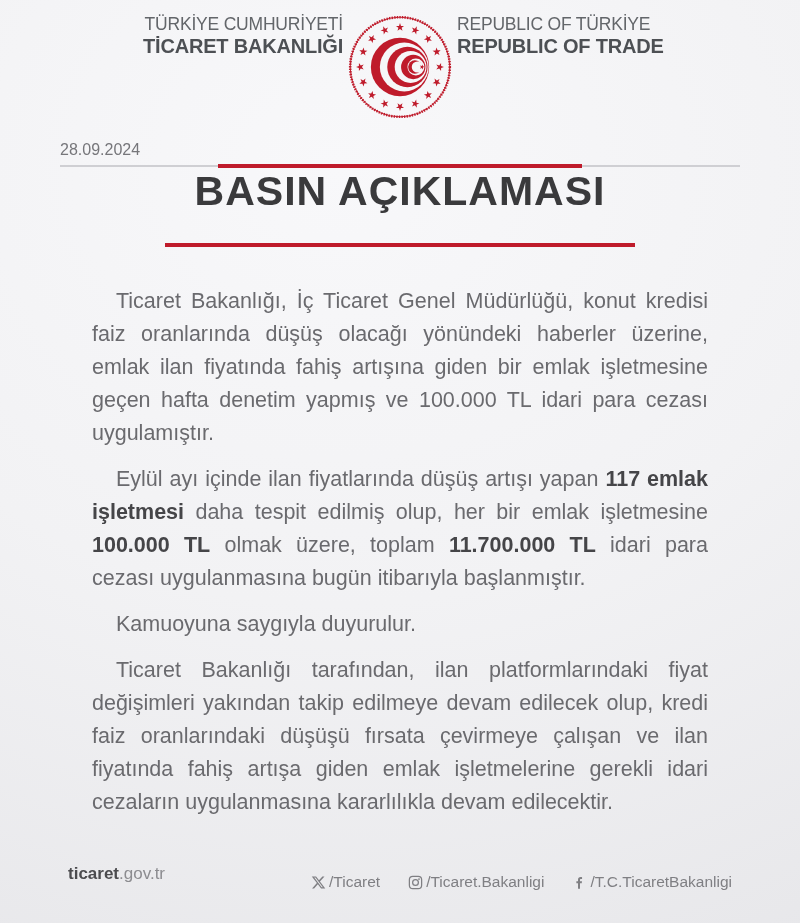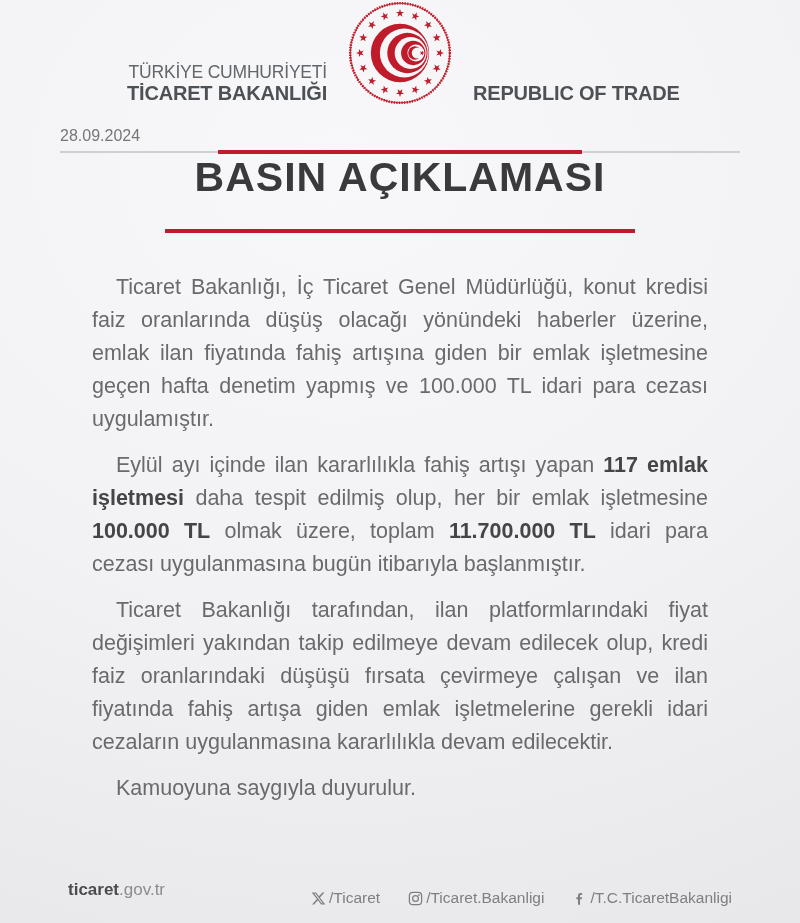--- a/index.html
+++ b/index.html
@@ -10,21 +10,22 @@
     overflow:hidden;
   }
   .page{
     position:relative;
     width:800px; height:923px;
     background:radial-gradient(130% 95% at 42% 18%, #f8f8fa 0%, #f2f2f4 50%, #e7e7ea 100%);
   }
 
   
   .header{
-    display:flex; justify-content:center; align-items:flex-end; gap:20px;
+    padding-top:14px;
+    display:flex; justify-content:center; align-items:flex-start; gap:4px;
   }
   .org{ width:252px; line-height:1.18; letter-spacing:-0.2px; }
   .org.left{ text-align:right; }
   .org.right{ text-align:left; }
   .org .l1{ font-size:17.5px; color:#63666a; font-weight:400; }
   .org .l2{ font-size:20px;  color:#4d5054; font-weight:700; letter-spacing:-0.2px; }
   .emblem{ width:106px; height:106px; display:flex; align-items:center; justify-content:center; }
 
   
   .date-row{ margin-top:-2px; padding:0 60px; }
@@ -49,21 +50,21 @@
   .body-text p{
     font-size:21.5px; line-height:33px;
     color:#6a6a6e;
     text-align:justify; text-indent:24px;
     margin-bottom:13px;
   }
   .body-text p b{ color:#454548; font-weight:700; }
 
   
   .footer{
-    position:absolute; left:68px; right:68px; bottom:16px;
+    position:absolute; left:68px; right:68px; bottom:32px;
     display:flex; justify-content:space-between; align-items:center;
   }
   .site{ font-size:17px; color:#8c8c90; }
   .site b{ color:#4c4c4f; font-weight:700; }
   .socials{ display:flex; gap:28px;margin-top:16px; }
   .social{ display:flex; align-items:center; gap:3px; font-size:15.5px; color:#7f7f83; cursor:pointer; }
   .social svg{ width:15px; height:15px; fill:#7f7f83; }
   .social .ig-stroke{ fill:none; stroke:#7f7f83; stroke-width:2; }
 </style>
 </head>
@@ -110,40 +111,41 @@
         <circle cx="62.5" cy="50" r="11.5" fill="#bf1b2b"></circle>
         <circle cx="65" cy="50" r="8" fill="#f6f6f8"></circle>
 
         <circle cx="64" cy="50" r="6.3" fill="#bf1b2b"></circle>
         <circle cx="66.4" cy="50" r="5.3" fill="#f6f6f8"></circle>
         <use href="#emb-star" transform="translate(70.8 50) scale(0.62) rotate(15)"></use>
       </svg>
     </div>
 
     <div class="org right">
+      <div class="l1">REPUBLIC OF TÜRKİYE</div>
       <div class="l2">REPUBLIC OF TRADE</div>
     </div>
   </div>
 
   <div class="date-row">
     <span class="date">28.09.2024</span>
     <div class="divider">
       <div class="base"></div>
       <div class="red"></div>
     </div>
   </div>
 
   <h1 class="title">BASIN AÇIKLAMASI</h1>
   <div class="title-underline"></div>
 
   <main class="body-text">
     <p>Ticaret Bakanlığı, İç Ticaret Genel Müdürlüğü, konut kredisi faiz oranlarında düşüş olacağı yönündeki haberler üzerine, emlak ilan fiyatında fahiş artışına giden bir emlak işletmesine geçen hafta denetim yapmış ve 100.000 TL idari para cezası uygulamıştır.</p>
-    <p><span>Eylül ayı içinde ilan kararlılıkla fahiş artışı yapan </span><b>117 emlak işletmesi</b><span> daha tespit edilmiş olup, her bir emlak işletmesine </span><b>100.000 TL</b><span> olmak üzere, toplam </span><b>11.700.000 TL</b><span> idari para cezası uygulanmasına bugün itibarıyla başlanmıştır.</span></p>
+    <p><span>Eylül ayı içinde ilan fiyatlarında düşüş artışı yapan </span><b>117 emlak işletmesi</b><span> daha tespit edilmiş olup, her bir emlak işletmesine </span><b>100.000 TL</b><span> olmak üzere, toplam </span><b>11.700.000 TL</b><span> idari para cezası uygulanmasına bugün itibarıyla başlanmıştır.</span></p>
+    <p>Kamuoyuna saygıyla duyurulur.</p>
     <p>Ticaret Bakanlığı tarafından, ilan platformlarındaki fiyat değişimleri yakından takip edilmeye devam edilecek olup, kredi faiz oranlarındaki düşüşü fırsata çevirmeye çalışan ve ilan fiyatında fahiş artışa giden emlak işletmelerine gerekli idari cezaların uygulanmasına kararlılıkla devam edilecektir.</p>
-    <p>Kamuoyuna saygıyla duyurulur.</p>
   </main>
 
   <div class="footer">
     <div class="site"><b>ticaret</b><span>.gov.tr</span></div>
     <div class="socials">
       <span class="social">
         <svg viewBox="0 0 24 24">
             <path d="M18.244 2.25h3.308l-7.227 8.26 8.502 11.24h-6.657l-5.214-6.817L4.99 21.75H1.68l7.73-8.835L1.254 2.25h6.826l4.713 6.231 5.451-6.231zm-1.161 17.52h1.833L7.084 4.126H5.117l11.966 15.644z"></path>
           </svg>
         <span>/Ticaret</span>

